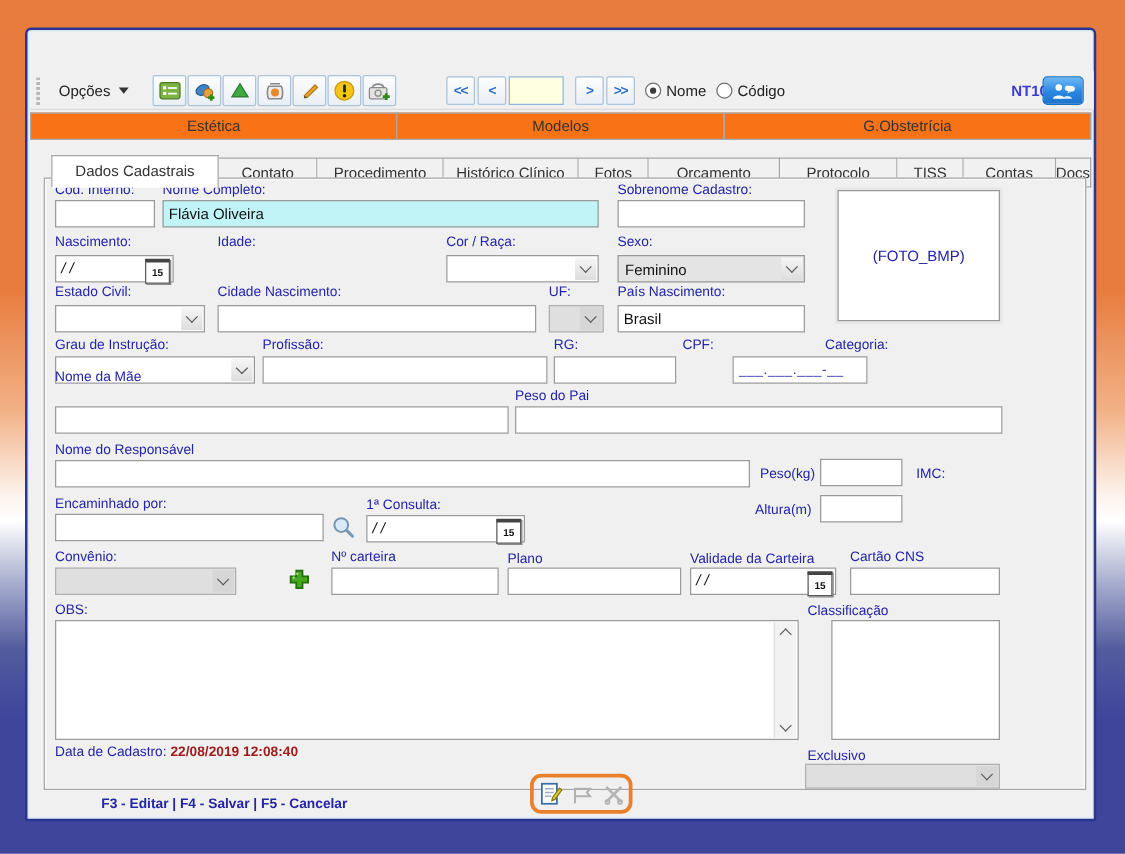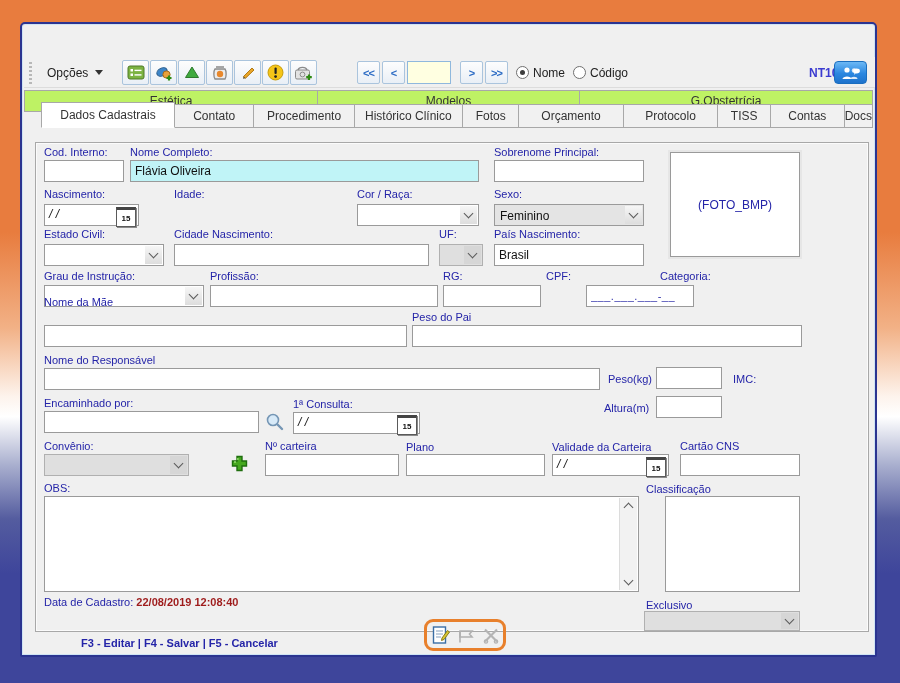--- a/index.html
+++ b/index.html
@@ -37,21 +37,21 @@
      font-size:11px;font-weight:bold;color:#2b6bc4;letter-spacing:-1px;}
   .navinput{top:4px;width:44px;height:23px;background:#ffffe1;border:1px solid #8fb8dd;}
   .radio{top:9px;width:13px;height:13px;border:1px solid #707070;border-radius:50%;background:#fff;}
   .radio .dot{position:absolute;left:3px;top:3px;width:5px;height:5px;border-radius:50%;background:#3c3c3c;}
   .radiolbl{top:9px;font-size:12px;color:#222;}
   .nt{top:9px;font-size:12px;font-weight:bold;color:#3b3bd0;}
   .contactbtn{top:4px;width:33px;height:23px;border:1px solid #1a6ebf;border-radius:4px;
      background:linear-gradient(180deg,#6cb8f5,#2a87e0 55%,#1e73cc);display:flex;align-items:center;justify-content:center;}
   
   .tabrow{left:2px;right:2px;display:flex;}
-  .tabg{height:20px;background:#bef264;border:1px solid #a8a8a8;border-right:none;
+  .tabg{height:20px;background:#f97316;border:1px solid #a8a8a8;border-right:none;
      display:flex;align-items:center;justify-content:center;font-size:12px;color:#333;}
   .tabg:last-child{border-right:1px solid #a8a8a8;}
   .tab{height:22px;background:#f1f1f1;border:1px solid #a8a8a8;border-left:none;
      display:flex;align-items:center;justify-content:center;font-size:12px;color:#333;}
   .tab:first-child{border-left:1px solid #a8a8a8;}
   .tab.active{background:#ffffff;border-bottom:1px solid #ffffff;height:24px;margin-top:-2px;z-index:2;}
   
   .panel{left:13px;top:118px;width:834px;height:490px;border:1px solid #a8a8a8;
      box-shadow:inset 0 0 0 1px #fbfbfb;background:#f0f0f0;}
   .lbl{font-size:11px;color:#2424a8;white-space:nowrap;}
@@ -182,21 +182,21 @@
     <div class="tabg" style="width:292px;">
         <span>Estética</span>
       </div>
     <div class="tabg" style="width:261px;">
         <span>Modelos</span>
       </div>
     <div class="tabg" style="flex:1;">
         <span>G.Obstetrícia</span>
       </div>
   </div>
-  <div class="abs tabrow" style="top:80px;padding-left:17px;">
+  <div class="abs tabrow" style="top:102px;padding-left:17px;">
     <div class="tab active" style="width:138px;">
         <span>Dados Cadastrais</span>
       </div>
     <div class="tab" style="width:82px;">
         <span>Contato</span>
       </div>
     <div class="tab" style="width:104px;">
         <span>Procedimento</span>
       </div>
     <div class="tab" style="width:112px;">
@@ -221,21 +221,21 @@
         <span>Docs</span>
       </div>
   </div>
 
   <div class="abs panel"></div>
 
   <div class="abs lbl" style="left:22px;top:122px;">Cod. Interno:</div>
   <input class="abs inp" style="left: 22px; top: 136px; width: 80px;">
   <div class="abs lbl" style="left:108px;top:122px;">Nome Completo:</div>
   <input class="abs inp cyan" style="left: 108px; top: 136px; width: 349px;" value="Flávia Oliveira">
-  <div class="abs lbl" style="left:472px;top:122px;">Sobrenome Principal:</div>
+  <div class="abs lbl" style="left:472px;top:122px;">Sobrenome Cadastro:</div>
   <input class="abs inp" style="left: 472px; top: 136px; width: 150px;">
   <div class="abs photo" style="left:648px;top:128px;width:130px;height:105px;">
     <span>(FOTO_BMP)</span>
   </div>
 
   <div class="abs lbl" style="left:22px;top:164px;">Nascimento:</div>
   <div class="abs inp" style="left:22px;top:180px;width:95px;">
     <span style="font-style:italic;">/ /</span>
     <span class="calbtn">
         <span>15</span>

